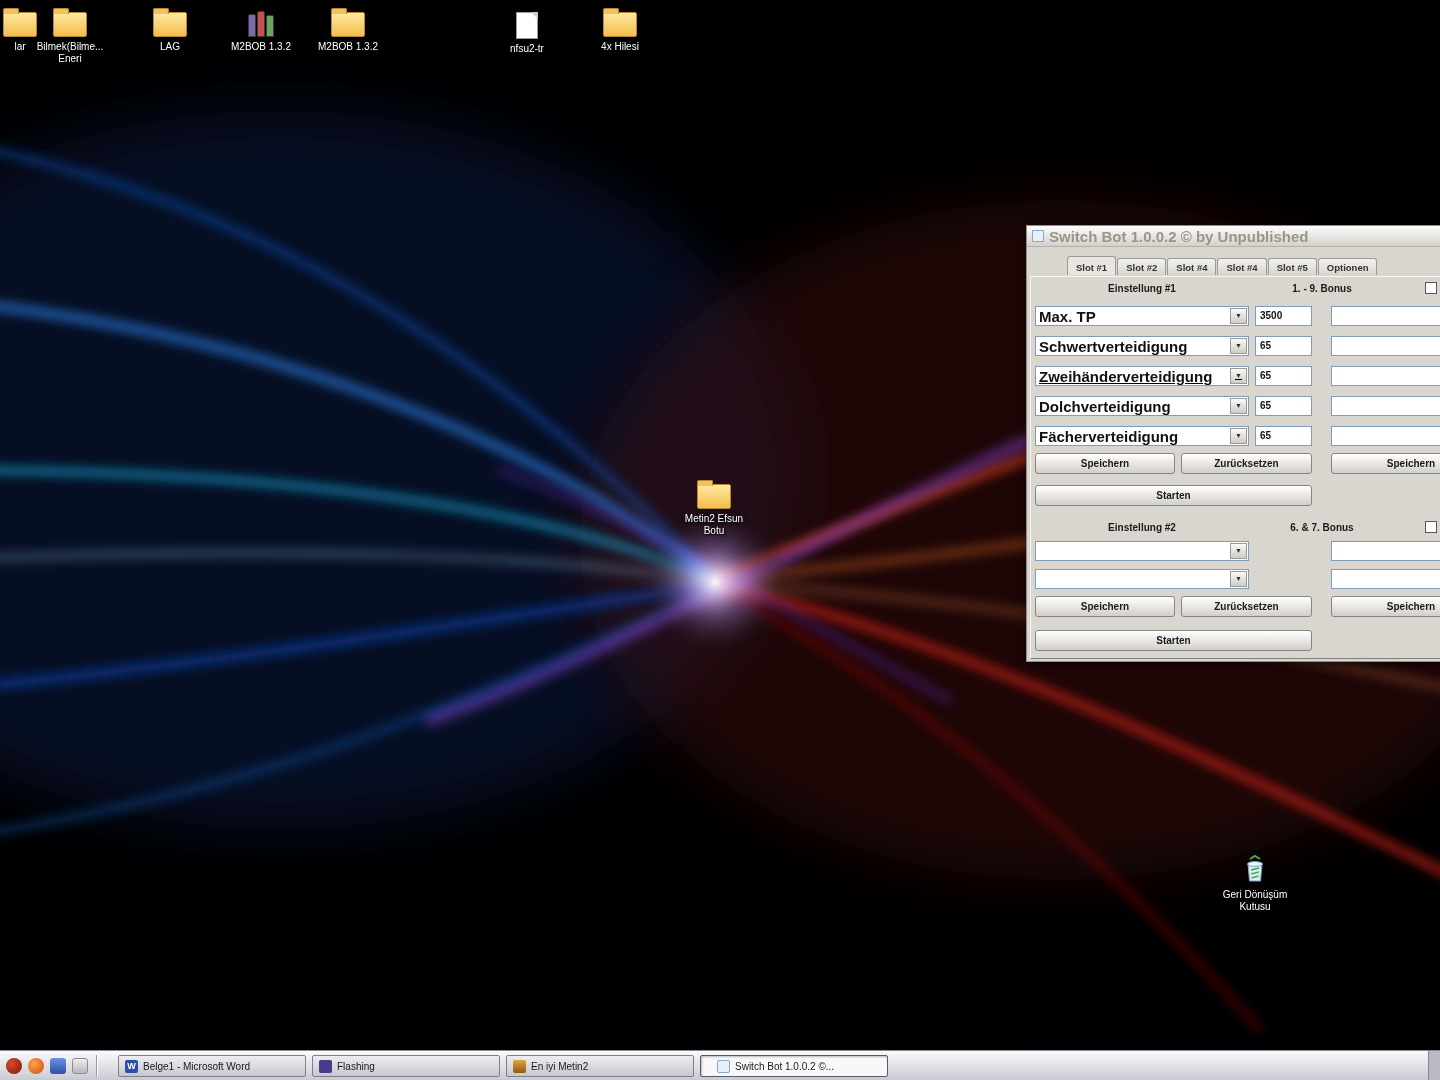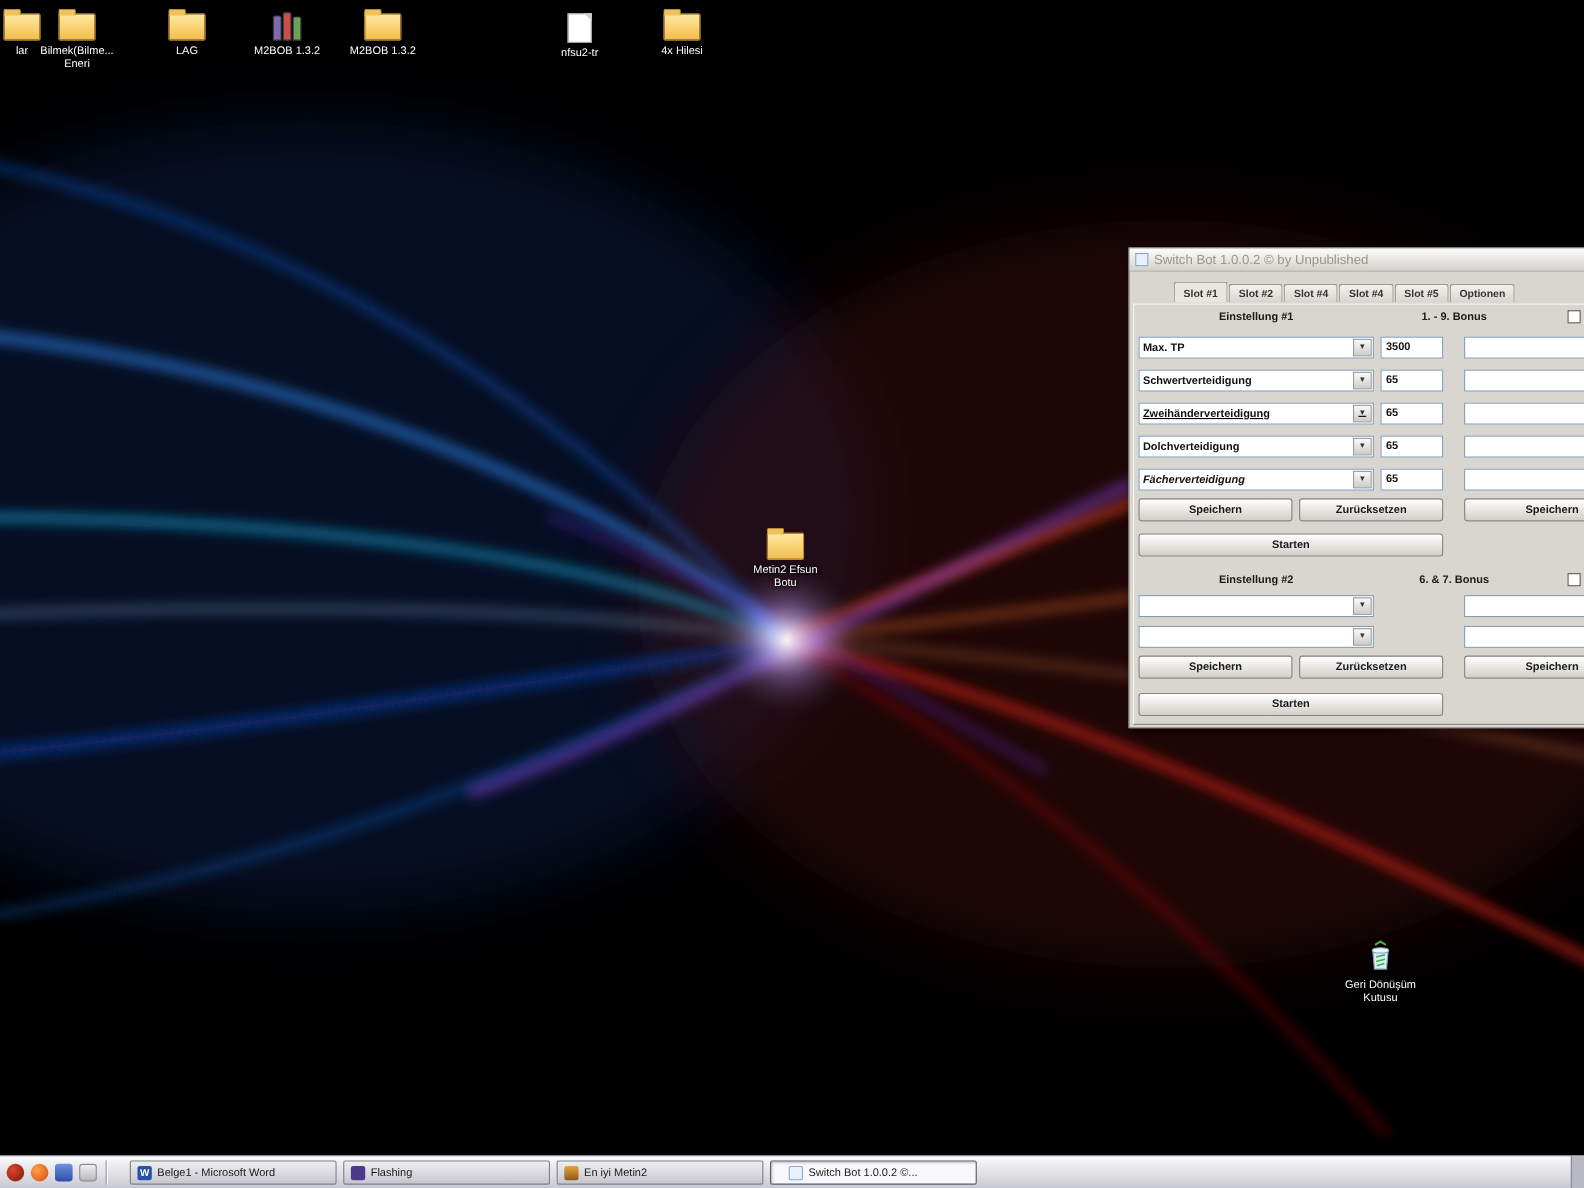--- a/index.html
+++ b/index.html
@@ -32,36 +32,36 @@
           border-width:0 7px 7px 0; border-color:transparent #cfcfcf transparent transparent; }
 
   .binicon { width:32px; height:32px; margin:0 auto 2px; }
 
   
   .window { position:absolute; left:1026px; top:225px; width:470px; height:437px;
             background:#d9d6cf; border:1px solid #8e8e8e; box-shadow:2px 3px 8px rgba(0,0,0,.55); }
   .titlebar { height:21px; background:linear-gradient(#fdfdfd,#d3d1ca); display:flex; align-items:center;
             gap:5px; padding:0 5px; border-bottom:1px solid #b3b1aa; }
   .titleicon { width:12px; height:12px; background:#e8f0fa; border:1px solid #89a7cd; }
-  .title { font-size:12px; font-weight:normal; color:#9b948a; white-space:nowrap; }
+  .title { font-size:15px; font-weight:bold; color:#9b948a; white-space:nowrap; }
 
   .tabs { position:absolute; left:4px; top:32px; display:flex;padding-left:36px; }
   .tab { font-size:9.5px; font-weight:bold; color:#333; padding:3px 8px 2px;
          background:linear-gradient(#f3f2ee,#d8d5ce); border:1px solid #9a9a9a; border-bottom:none;
          border-radius:3px 3px 0 0; margin-right:1px; cursor:default; }
   .tab.active { background:#e9e6df; margin-top:-2px; padding-top:5px; }
 
   .tabpage { position:absolute; left:3px; top:50px; width:464px; height:383px;
              border:1px solid; border-color:#f7f6f3 #7f7f7f #7f7f7f #f7f6f3; background:#d9d6cf; }
 
   .heading { position:absolute; font-size:10px; font-weight:bold; color:#1a1a1a; text-align:center; }
 
   .combo { position:absolute; left:8px; width:214px; height:20px; background:#fff;
            border:1px solid #7f9db9; display:flex; align-items:center; }
-  .combo-text { flex:1; font-size:10px; font-weight:bold; color:#111; padding-left:3px;
+  .combo-text { flex:1; font-size:15px; font-weight:bold; color:#111; padding-left:3px;
            white-space:nowrap; overflow:hidden; }
   .combo-btn { width:17px; height:16px; margin-right:1px; background:linear-gradient(#fafafa,#cfccc5);
            border:1px solid #999; font-size:7px; line-height:14px; text-align:center; color:#333; }
 
   .valfield { position:absolute; left:228px; width:57px; height:20px; background:#fff;
            border:1px solid #7f9db9; font-size:10px; font-weight:bold; color:#111;
            padding:3px 0 0 4px; }
   .bonusfield { position:absolute; left:304px; width:160px; height:20px; background:#fff;
            border:1px solid #7f9db9; }
 
@@ -237,21 +237,21 @@
   <div class="valfield" style="top:140px;">65</div>
   <div class="bonusfield" style="top:140px;"></div>
 
   <div class="combo" style="top:170px;">
     <span class="combo-text">Dolchverteidigung</span>
     <span class="combo-btn">▼</span>
   </div>
   <div class="valfield" style="top:170px;">65</div>
   <div class="bonusfield" style="top:170px;"></div>
 
-  <div class="combo" style="top:200px;font-style:italic;">
+  <div class="combo" style="top:200px;">
     <span class="combo-text">Fächerverteidigung</span>
     <span class="combo-btn">▼</span>
   </div>
   <div class="valfield" style="top:200px;">65</div>
   <div class="bonusfield" style="top:200px;"></div>
 
   <div class="btn" style="left:8px; top:227px; width:140px;">Speichern</div>
   <div class="btn" style="left:154px; top:227px; width:131px;">Zurücksetzen</div>
   <div class="btn" style="left:304px; top:227px; width:160px;">Speichern</div>
   <div class="btn" style="left:8px; top:259px; width:277px;">Starten</div>

